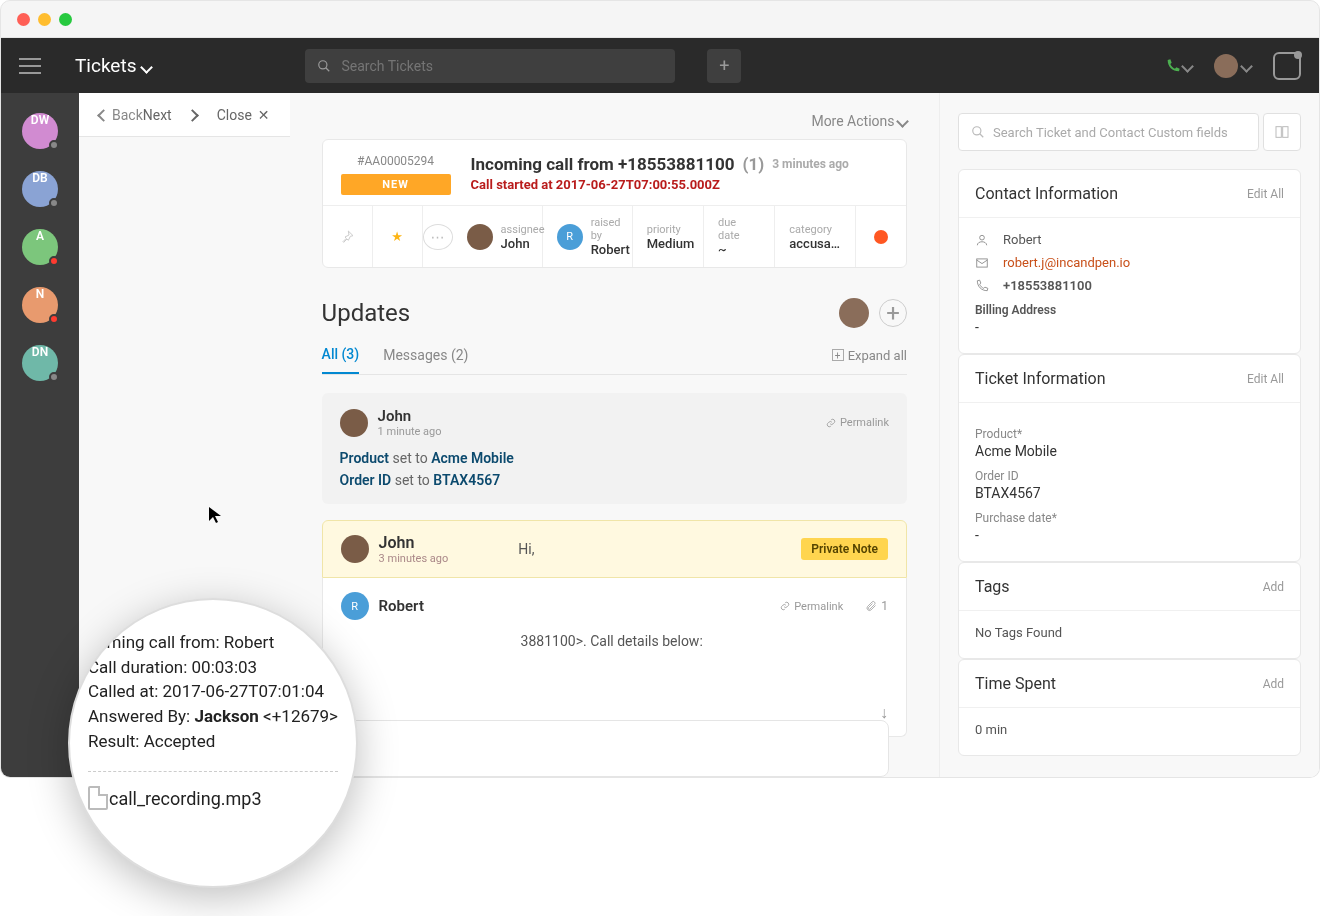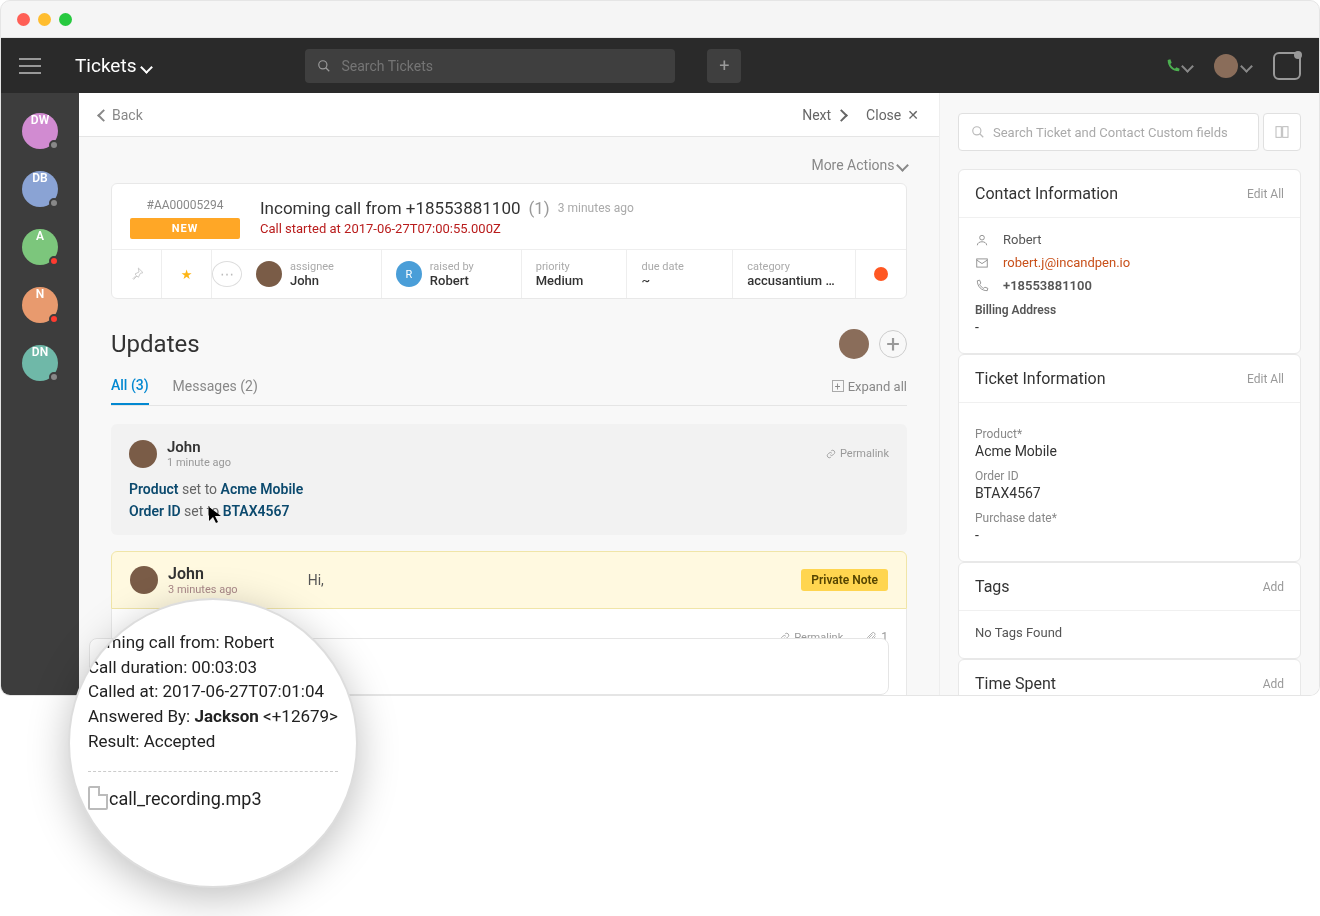--- a/index.html
+++ b/index.html
@@ -3,52 +3,52 @@
 <meta charset="utf-8">
 <style>
 * { margin:0; padding:0; box-sizing:border-box; font-family:-apple-system,BlinkMacSystemFont,"Segoe UI",Roboto,Helvetica,Arial,sans-serif; }
 body { background:#fff; width:1320px; height:916px; overflow:hidden; position:relative; }
 
 
 .mac-title { height:38px; background:#f5f5f5; border-radius:10px 10px 0 0; display:flex; align-items:center; padding-left:16px; gap:8px; border:1px solid #e5e5e5; }
 .mac-dot { width:13px; height:13px; border-radius:50%; }
 .mac-red{background:#ff5f56;} .mac-yel{background:#ffbd2e;} .mac-grn{background:#27c93f;}
 
-.app { display:flex; height:658px; background:#fff; border:1px solid #e5e5e5; border-top:none; border-radius:0 0 10px 10px; overflow:hidden; position:relative;}
+.app { display:flex; height:740px; background:#fff; border:1px solid #e5e5e5; border-top:none; border-radius:0 0 10px 10px; overflow:hidden; position:relative;}
 .topbar { position:absolute; top:0; left:0; right:0; height:55px; background:#2a2a2a; display:flex; align-items:center; padding:0 18px; gap:24px; color:#ccc; z-index:5;}
 .topbar .hamb { width:32px; color:#999; }
 .topbar .title-dd { font-size:19px; color:#fff; display:flex; align-items:center; gap:6px; cursor:pointer; }
 .search-box { margin-left:130px; flex:0 0 370px; height:34px; background:#3f3f3f; border-radius:4px; display:flex; align-items:center; padding:0 12px; gap:10px; color:#9a9a9a; }
 .search-box input { flex:1; background:transparent; border:none; outline:none; color:#ccc; font-size:14px; }
 .plus-btn { width:34px; height:34px; background:#3f3f3f; border-radius:4px; display:flex; align-items:center; justify-content:center; color:#9a9a9a; font-size:18px; margin-left:8px; }
 .topbar .right { margin-left:auto; display:flex; align-items:center; gap:22px; }
 .phone-ico { color:#4caf50; display:flex; align-items:center; gap:2px;}
 .avatar-sm { width:24px; height:24px; border-radius:50%; background:#777; display:flex; align-items:center; gap:2px;}
 .recent-ico { width:28px; height:28px; border:2px solid #999; border-radius:6px; position:relative; }
 .recent-ico::after{content:"";position:absolute;top:-3px;right:-3px;width:8px;height:8px;background:#999;border-radius:50%;}
 
 .leftbar { width:78px; background:#3d3d3d; padding-top:75px; display:flex; flex-direction:column; align-items:center; gap:22px; z-index:2;}
 .leftbar .pill { width:36px; height:36px; border-radius:50%; display:flex; align-items:flex-start; justify-content:center; color:#fff; font-size:12px; font-weight:600; position:relative;}
 .pill .dot{position:absolute;bottom:-1px;right:-1px;width:10px;height:10px;border-radius:50%;border:2px solid #3d3d3d;}
 
 .main { flex:1; padding-top:55px; display:flex; background:#f8f8f8; overflow:hidden;}
-.center { flex:1; display:flex; flex-direction:column; min-width:0;}
+.center { flex:1; display:flex; flex-direction:row; min-width:0;}
 .subbar { height:44px; background:#fff; border-bottom:1px solid #e5e5e5; display:flex; align-items:center; padding:0 20px; justify-content:space-between;}
 .back { color:#888; font-size:14px; display:flex; align-items:center; gap:4px; cursor:pointer;}
 .subbar .r { display:flex; gap:20px; align-items:center; color:#666; font-size:14px;}
 .close-x { display:flex; align-items:flex-start; gap:6px;}
 
 .content { flex:1; overflow-y:auto; padding:20px 32px 140px 32px;}
 .more-actions { text-align:right; color:#888; font-size:14px; margin-bottom:10px;}
 .ticket-card { background:#fff; border:1px solid #e8e8e8; border-radius:6px; overflow:hidden; margin-bottom:30px;}
 .tc-top { display:flex; padding:14px 18px 10px; gap:20px; align-items:flex-start;}
 .tid-col { width:110px; text-align:center; }
 .tid { font-size:12px; color:#888; margin-bottom:6px;}
 .new-badge { background:#ffa726; color:#fff; font-size:11px; font-weight:700; padding:4px 0; letter-spacing:1px; border-radius:2px;}
-.tc-head { flex:1; }
+.tc-head { flex:1;font-weight:bold; }
 .tc-title { font-size:17px; color:#333; display:flex; align-items:center; gap:8px; flex-wrap:wrap;}
 .tc-title .count{color:#999;}
 .tc-title .time{color:#aaa;font-size:12px;}
 .tc-sub { font-size:13px; color:#b91c1c; margin-top:3px;}
 .tc-row { display:flex; border-top:1px solid #eee; }
 .tc-cell { border-right:1px solid #eee; padding:10px 14px; display:flex; align-items:center; gap:8px; font-size:13px; color:#555; min-width:0;}
 .tc-cell:last-child{border-right:none;}
 .tc-cell.iconcell{width:50px;justify-content:center;color:#bbb;}
 .tc-cell.star{color:#fdb515;}
 .tc-cell .lbl{color:#aaa;font-size:11px;display:block;}
@@ -185,21 +185,21 @@
   </div>
 
   <div class="main">
     <div class="center">
       <div class="subbar">
         <div class="back">
             <span class="chev chev-l"></span>
             <span>Back</span>
           </div>
         <div class="r">
-          <div style="display:flex;align-items:flex-end;gap:6px">
+          <div style="display:flex;align-items:flex-end;gap:16px">
               <span>Next</span>
               <span class="chev chev-r"></span>
             </div>
           <div class="close-x">
               <span>Close</span>
               <span>✕</span>
             </div>
         </div>
       </div>
 

